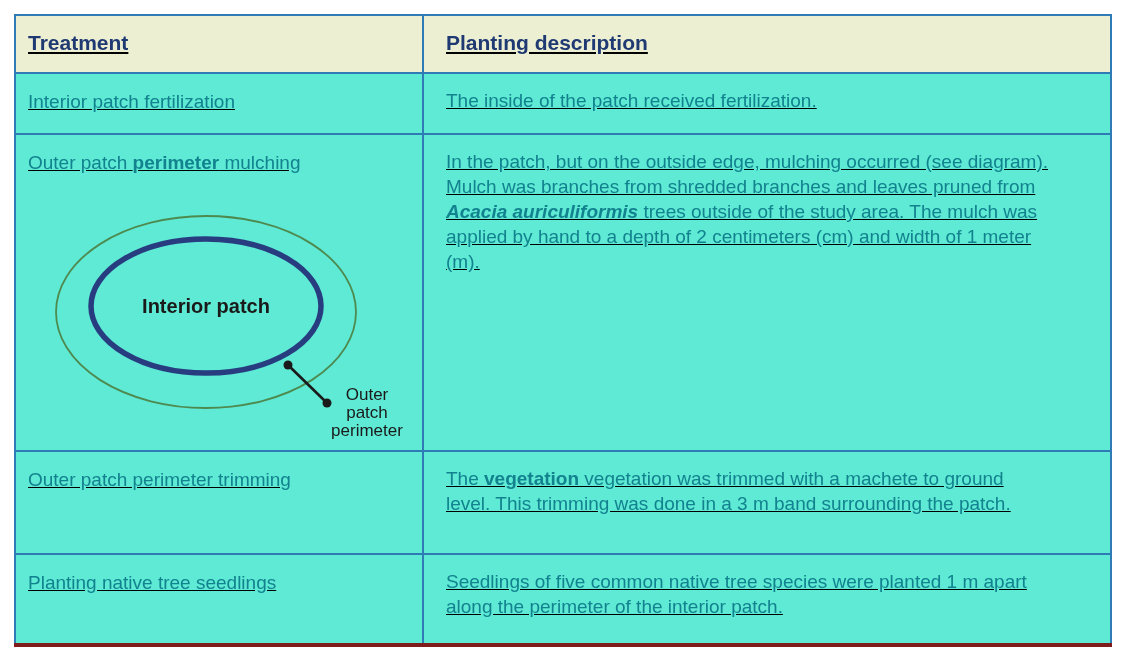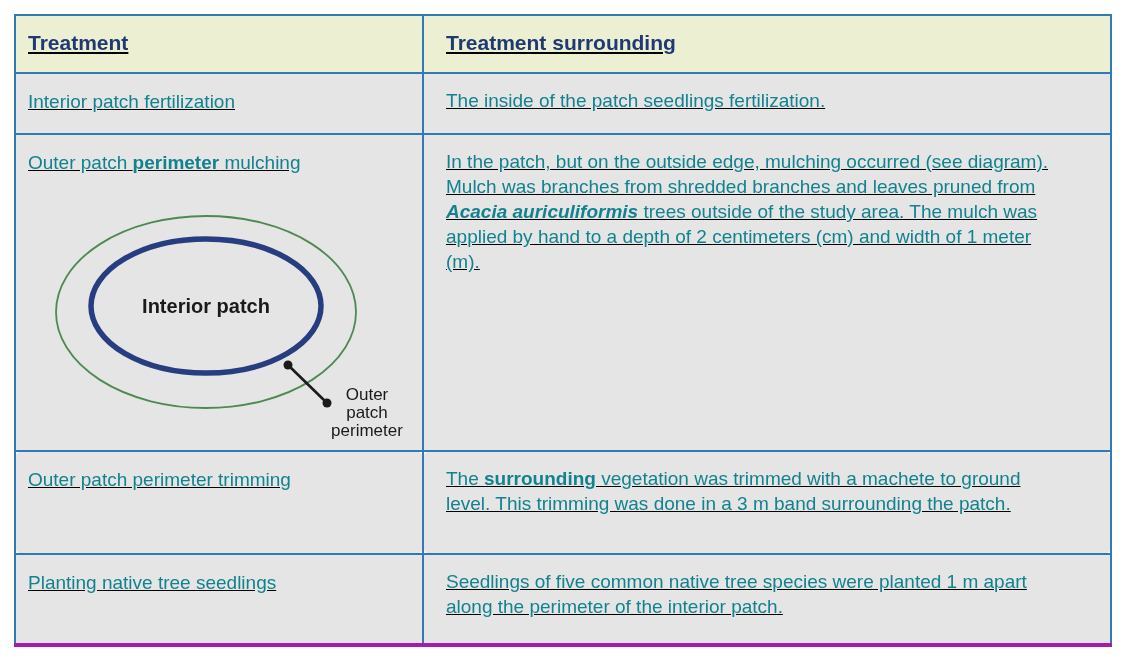--- a/index.html
+++ b/index.html
@@ -11,47 +11,47 @@
     overflow: hidden;
   }
   .page { padding: 14px 13px 16px 14px; text-decoration: underline; }
 
   table.treatment-table {
     border-collapse: collapse;
     table-layout: fixed;
     width: 1096px;
     border: 2px solid #2e7bb5;
   }
-  table.treatment-table tr:last-child td { border-bottom: 4px solid #a21caf; }
+  table.treatment-table tr:last-child td { border-bottom: 4px solid #7f1d1d; }
   th, td {
     border: 2px solid #2e7bb5;
     vertical-align: top;
     text-align: left;
   }
   th {
     background: #edefd3;
     color: #1f3a72;
     font-size: 21px;
     font-weight: bold;
     height: 58px;
     padding: 15px 12px 0 12px;
   }
   th.col-description { padding-left: 22px; }
   td {
     color: #12828f;
     font-size: 19px;
     line-height: 1.32;
-    background: #e5e5e5;
+    background: #5eead4;
     margin-top: 28px;
   }
   td.cell-treatment  { padding: 15px 12px 0 12px; }
   td.cell-description { padding: 14px 58px 0 22px; }
   tr.row-1 td { height: 61px; }
   tr.row-2 td { height: 303px; }
-  tr.row-3 td { height: 103px; border-radius: 7px; }
+  tr.row-3 td { height: 103px; }
   tr.row-4 td { height: 91px; }
   .seg-b  { font-weight: bold; }
   .seg-bi { font-weight: bold; font-style: italic; text-align: right; }
 
   .patch-diagram {
     display: block;
     margin: 30px 0 0 8px;
   }
   .diagram-text {
     font-family: "Liberation Sans", sans-serif;
@@ -68,32 +68,32 @@
     <colgroup>
       <col style="width:408px">
       <col style="width:688px">
     </colgroup>
     <thead>
       <tr>
         <th class="col-treatment">
           <span>Treatment</span>
         </th>
         <th class="col-description">
-          <span>Treatment surrounding</span>
+          <span>Planting description</span>
         </th>
       </tr>
     </thead>
     <tbody>
 
       <tr class="row-1">
         <td class="cell-treatment">
           <p><span>Interior patch fertilization</span></p>
         </td>
         <td class="cell-description">
-          <p><span>The inside of the patch seedlings fertilization.</span></p>
+          <p><span>The inside of the patch received fertilization.</span></p>
         </td>
       </tr>
 
       <tr class="row-2">
         <td class="cell-treatment">
           <p><span>Outer patch </span><span class="seg-b">perimeter</span><span> mulching</span></p>
           <svg class="patch-diagram" width="380" height="245" viewBox="0 0 380 245">
             <ellipse cx="170" cy="107" rx="150" ry="96" fill="none" stroke-width="1.8" stroke="#4e8a50"></ellipse>
             <ellipse cx="170" cy="101" rx="115" ry="67" fill="none" stroke-width="5.5" stroke="#273d80"></ellipse>
             <text class="diagram-text interior-label" x="170" y="108" text-anchor="middle">Interior patch</text>
@@ -108,21 +108,21 @@
         <td class="cell-description">
           <p><span>In the patch, but on the outside edge, mulching occurred (see diagram). Mulch was branches from shredded branches and leaves pruned from </span><span class="seg-bi">Acacia auriculiformis</span><span> trees outside of the study area. The mulch was applied by hand to a depth of 2 centimeters (cm) and width of 1 meter (m).</span></p>
         </td>
       </tr>
 
       <tr class="row-3">
         <td class="cell-treatment">
           <p><span>Outer patch perimeter trimming</span></p>
         </td>
         <td class="cell-description">
-          <p><span>The </span><span class="seg-b">surrounding</span><span> vegetation was trimmed with a machete to ground level. This trimming was done in a 3 m band surrounding the patch.</span></p>
+          <p><span>The </span><span class="seg-b">vegetation</span><span> vegetation was trimmed with a machete to ground level. This trimming was done in a 3 m band surrounding the patch.</span></p>
         </td>
       </tr>
 
       <tr class="row-4">
         <td class="cell-treatment">
           <p><span>Planting native tree seedlings</span></p>
         </td>
         <td class="cell-description">
           <p><span>Seedlings of five common native tree species were planted 1 m apart along the perimeter of the interior patch.</span></p>
         </td>

